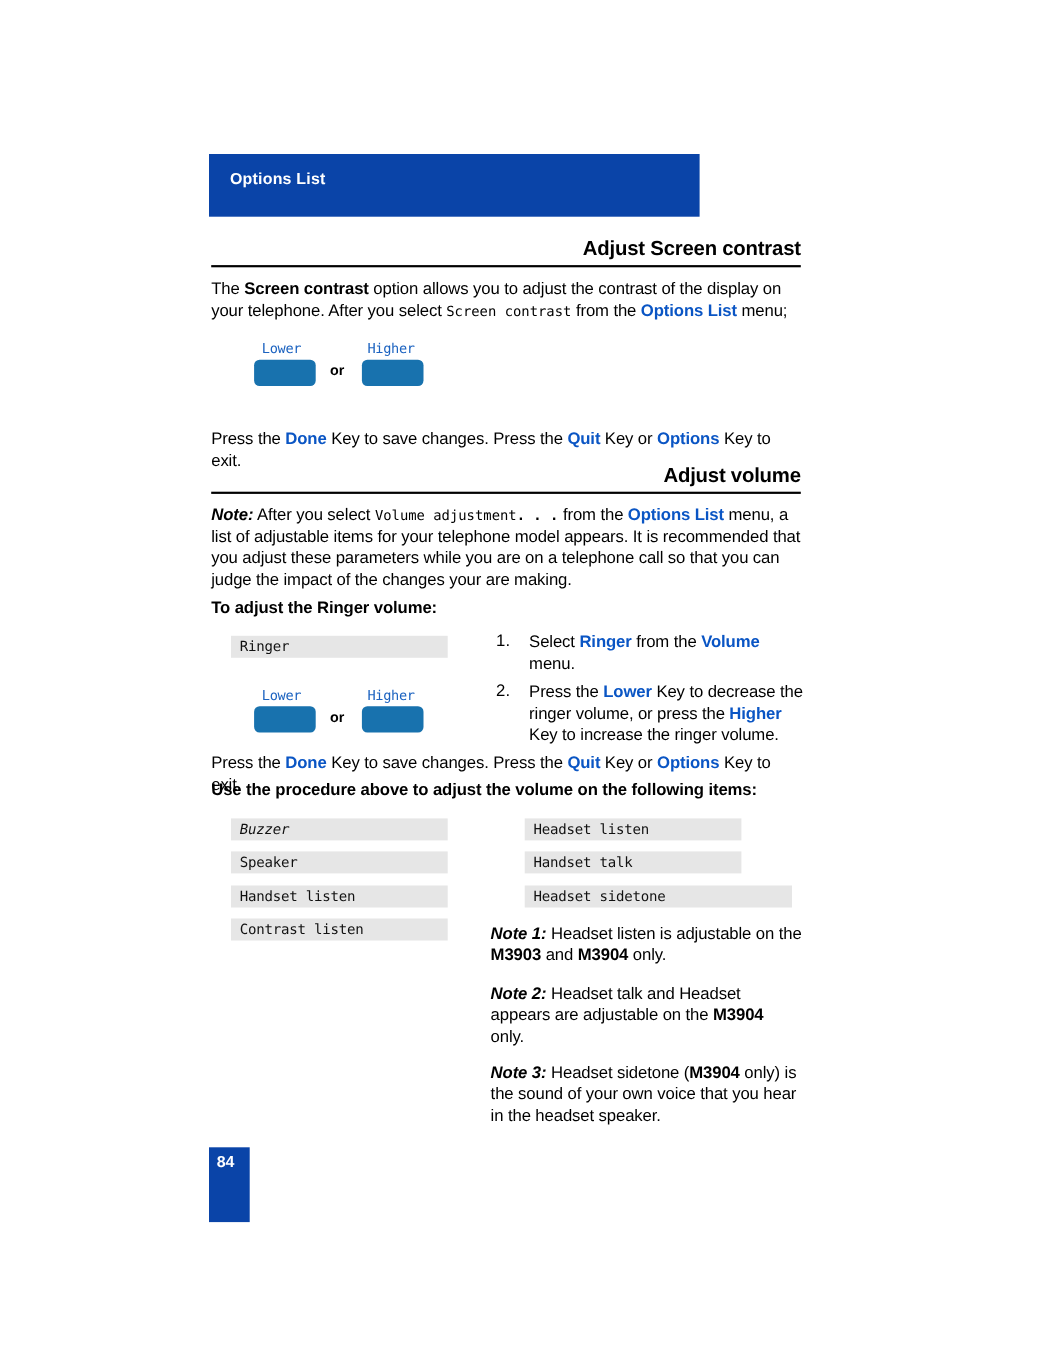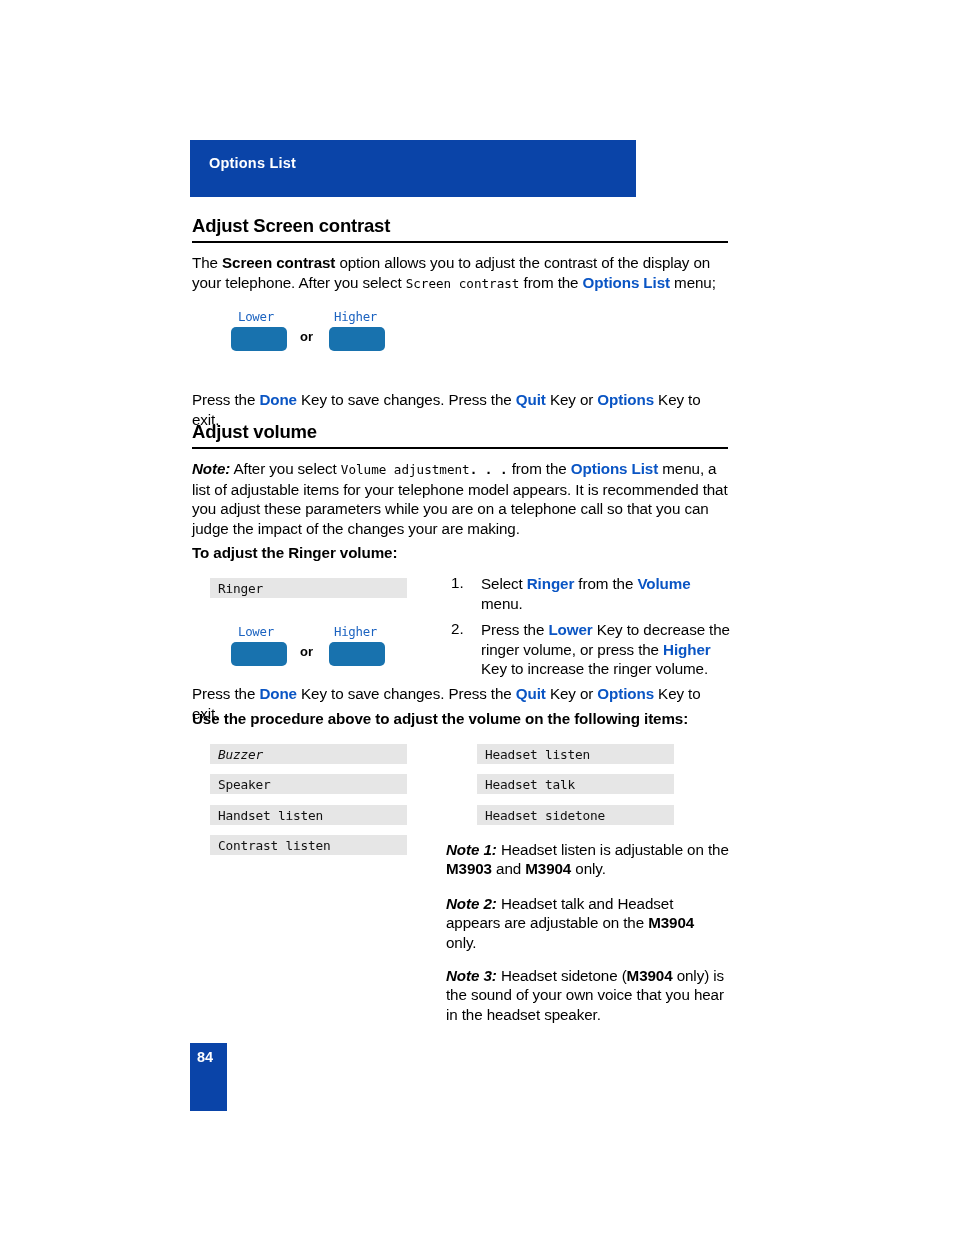--- a/index.html
+++ b/index.html
@@ -44,20 +44,21 @@
 
   
   .section-heading {
     position: absolute;
     left: 192px;
     width: 536px;
     font-size: 18.5px;
     font-weight: bold;
     letter-spacing: -0.2px;
     color: #000;
+    text-align: right;
   }
   .section-rule {
     position: absolute;
     left: 192px;
     width: 536px;
     height: 2px;
     background: #000;
   }
 
   
@@ -254,23 +255,23 @@
     <span>Handset listen</span>
   </div>
   <div class="lcd-box" style="left:210px; top:835px;">
     <span>Contrast listen</span>
   </div>
 
   <div class="lcd-box" style="left:477px; top:744px;">
     <span>Headset listen</span>
   </div>
   <div class="lcd-box" style="left:477px; top:774px;">
-    <span>Headset talk</span>
-  </div>
-  <div class="lcd-box" style="left:477px; top:805px;">
+    <span>Handset talk</span>
+  </div>
+  <div class="lcd-box" style="left:477px; top:805px;padding-left:46px;">
     <span>Headset sidetone</span>
   </div>
 
   <div class="note-block" style="left:446px; top:840px;">
     <span class="ital">Note 1:</span><span>  Headset listen is adjustable on the </span><b>M3903</b><span> and </span><b>M3904</b><span> only.</span>
   </div>
 
   <div class="note-block" style="left:446px; top:894px; width:260px;">
     <span class="ital">Note 2:</span><span>  Headset talk and Headset appears are adjustable on the </span><b>M3904</b><span> only.</span>
   </div>

